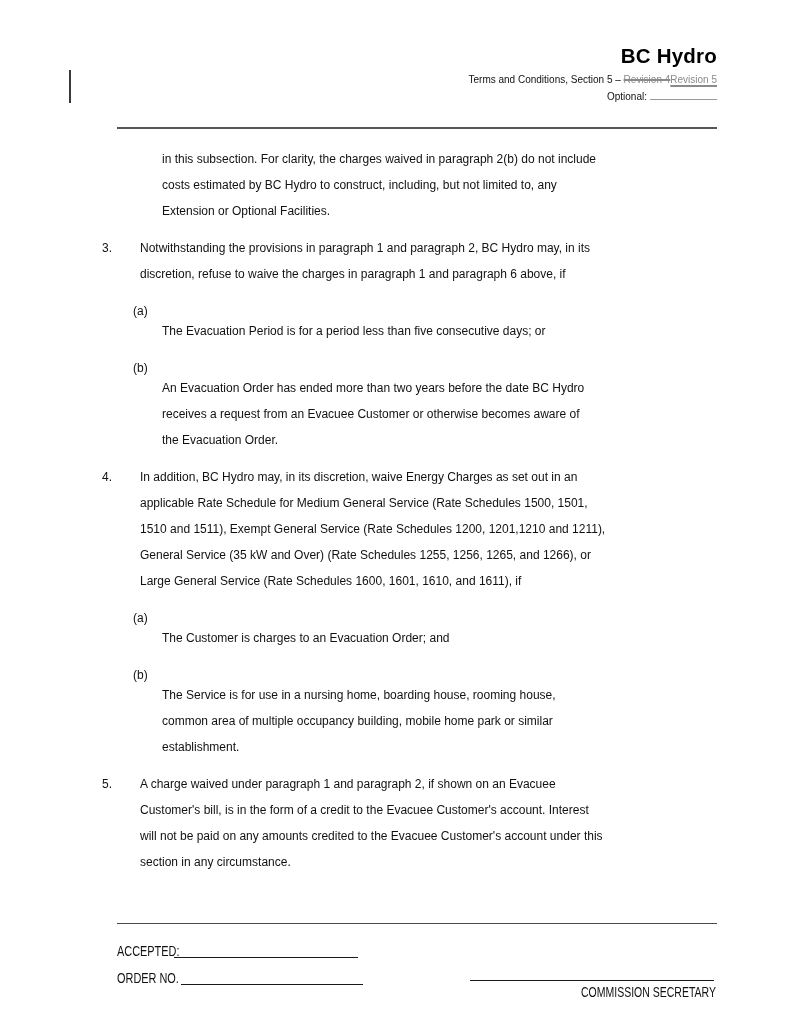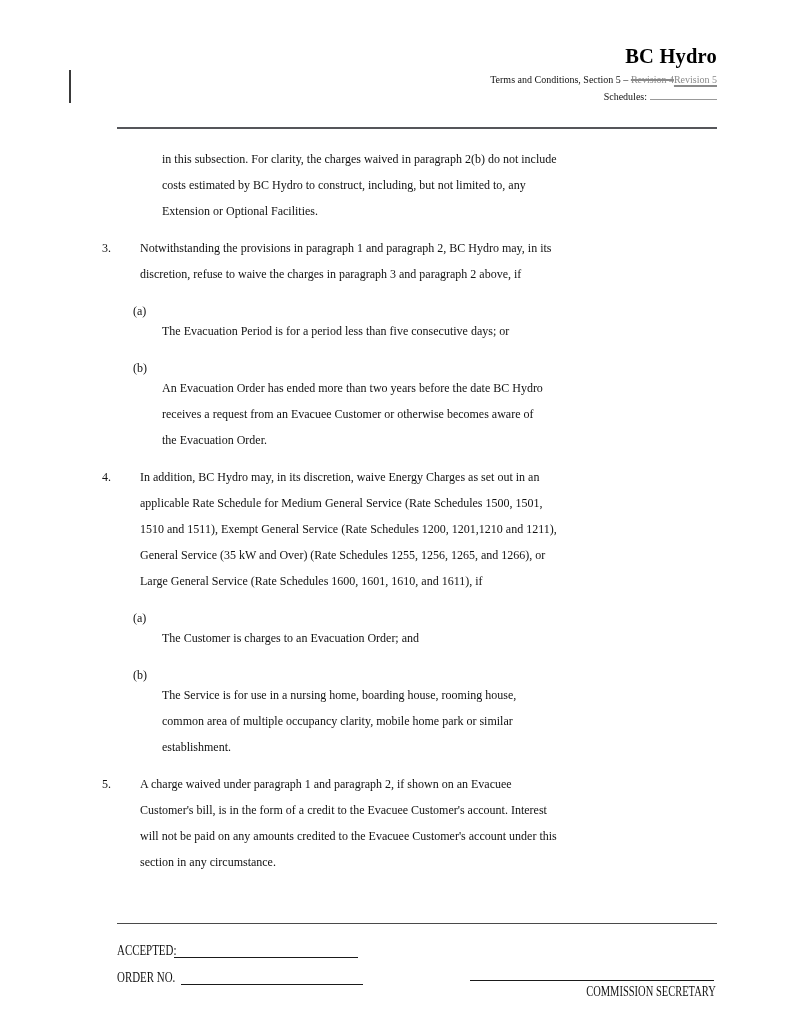--- a/index.html
+++ b/index.html
@@ -3,21 +3,21 @@
 <meta charset="utf-8">
 <style>
   * { margin: 0; padding: 0; box-sizing: border-box; }
   html, body { background: #ffffff; }
   .page {
     position: relative;
     width: 800px;
     height: 1035px;
     background: #ffffff;
     overflow: hidden;
-    font-family: Liberation Serif, serif;
+    font-family: Liberation Sans, sans-serif;
     color: #111111;
   }
 
   
   .change-bar {
     position: absolute;
     left: 69px; top: 70px;
     width: 2px; height: 33px;
     background: #3a3a3a;
   }
@@ -122,37 +122,37 @@
 </head>
 <body>
 
 <div class="page">
 
   <div class="change-bar"></div>
 
   <div class="header">
     <div class="company">BC Hydro</div>
     <div class="doc-line"><span>Terms and Conditions, Section 5 – </span><span class="rev-old">Revision 4</span><span class="rev-new">Revision 5</span></div>
-    <div class="eff-line"><span>Schedules:</span><span class="eff-blank"></span></div>
+    <div class="eff-line"><span>Optional:</span><span class="eff-blank"></span></div>
   </div>
 
   <div class="top-rule"></div>
 
   <div class="body">
 
     <div class="block cont">
       <div class="txt">in this subsection. For clarity, the charges waived in paragraph 2(b) do not include
 costs estimated by BC Hydro to construct, including, but not limited to, any
 Extension or Optional Facilities.</div>
     </div>
 
     <div class="block item">
       <span class="num">3.</span>
       <div class="txt">Notwithstanding the provisions in paragraph 1 and paragraph 2, BC Hydro may, in its
-discretion, refuse to waive the charges in paragraph 3 and paragraph 2 above, if</div>
+discretion, refuse to waive the charges in paragraph 1 and paragraph 6 above, if</div>
     </div>
 
     <div class="block sub">
       <span class="sub-label">(a)</span>
       <div class="txt">The Evacuation Period is for a period less than five consecutive days; or</div>
     </div>
 
     <div class="block sub">
       <span class="sub-label">(b)</span>
       <div class="txt">An Evacuation Order has ended more than two years before the date BC Hydro
@@ -170,21 +170,21 @@
     </div>
 
     <div class="block sub">
       <span class="sub-label">(a)</span>
       <div class="txt">The Customer is charges to an Evacuation Order; and</div>
     </div>
 
     <div class="block sub">
       <span class="sub-label">(b)</span>
       <div class="txt">The Service is for use in a nursing home, boarding house, rooming house,
-common area of multiple occupancy clarity, mobile home park or similar
+common area of multiple occupancy building, mobile home park or similar
 establishment.</div>
     </div>
 
     <div class="block item">
       <span class="num">5.</span>
       <div class="txt">A charge waived under paragraph 1 and paragraph 2, if shown on an Evacuee
 Customer's bill, is in the form of a credit to the Evacuee Customer's account. Interest
 will not be paid on any amounts credited to the Evacuee Customer's account under this
 section in any circumstance.</div>
     </div>

